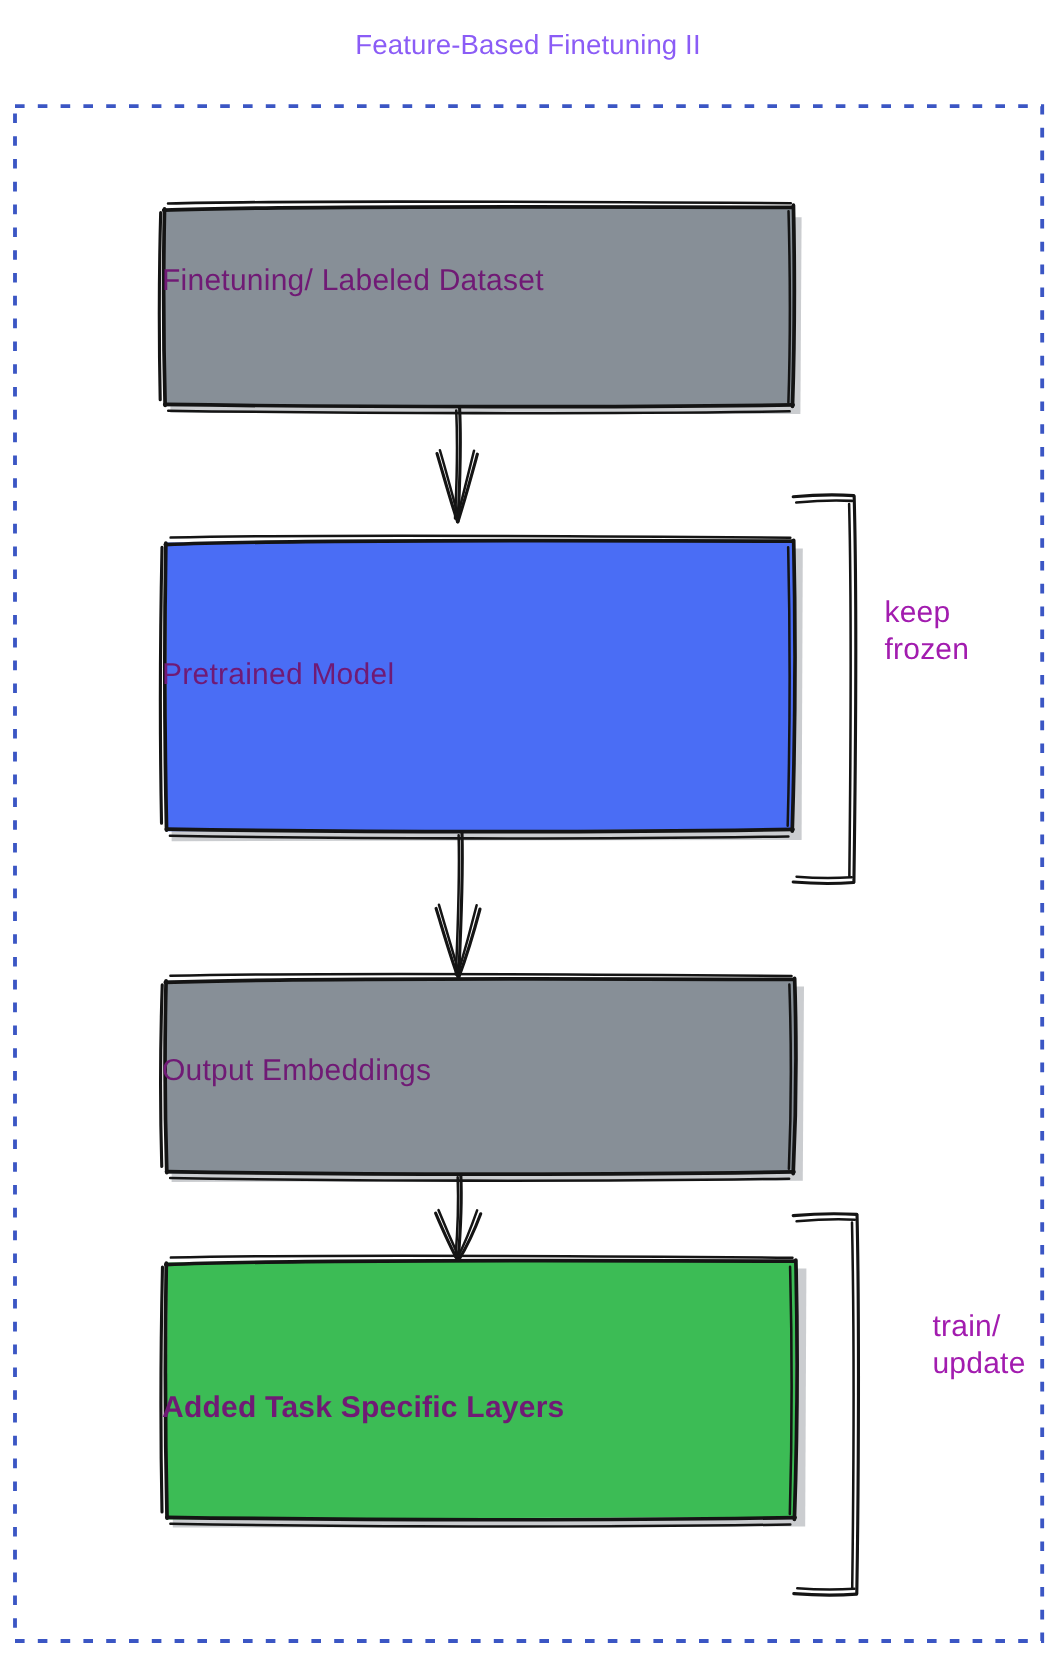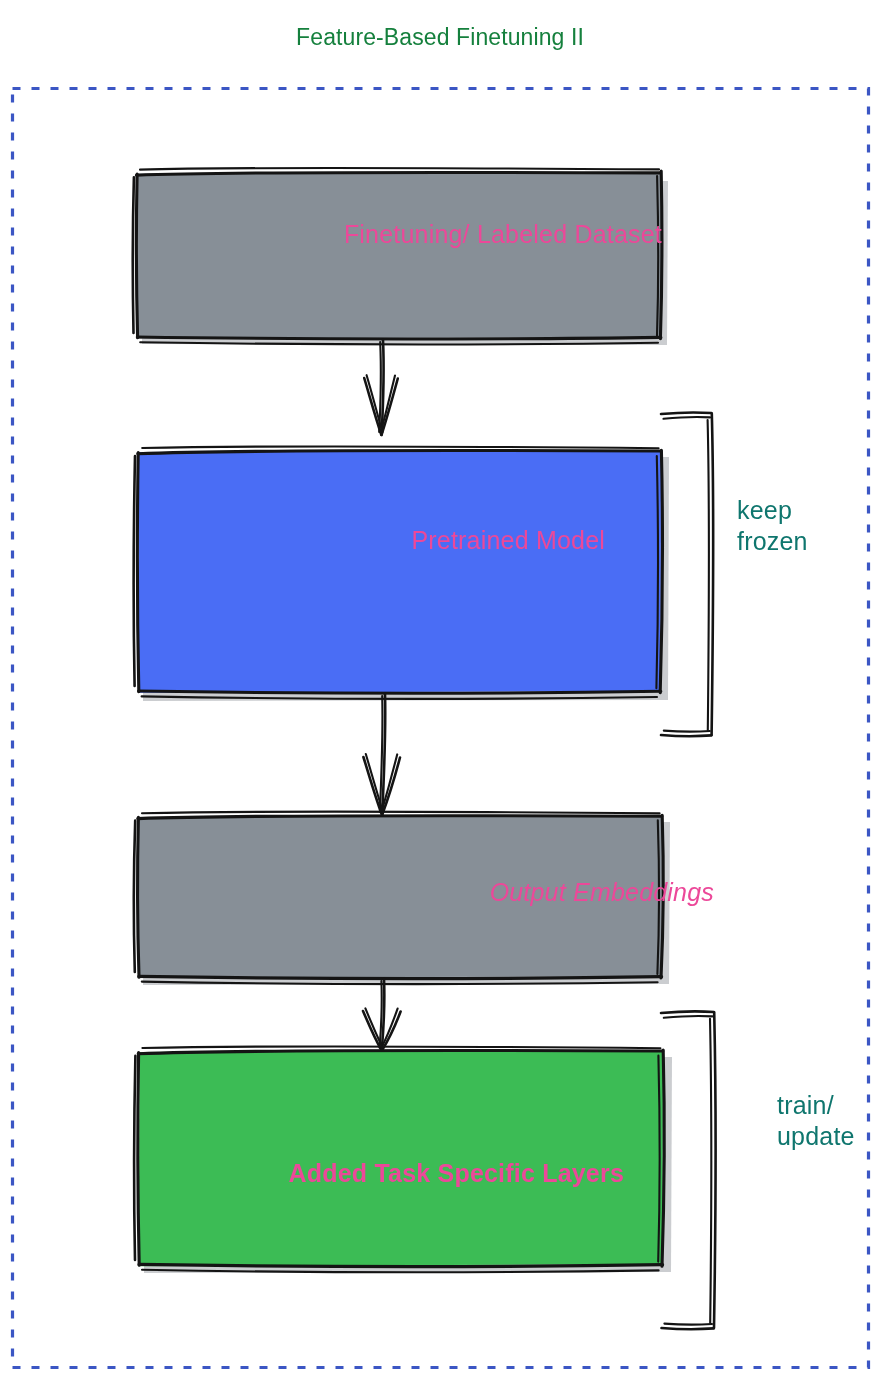--- a/index.html
+++ b/index.html
@@ -25,45 +25,45 @@
   }
 
   .title {
     position: absolute;
     left: 0;
     top: 24px;
     width: 880px;
     text-align: center;
     font-size: 23px;
     font-weight: 400;
-    color: #15803d;
+    color: #8b5cf6;
     letter-spacing: 0.1px;
     white-space: nowrap;
   }
 
   
   .node-label {
     position: absolute;
-    color: #ec4899;
+    color: #701a75;
     font-size: 25px;
     font-weight: 400;
     letter-spacing: 0.2px;
     white-space: nowrap;
-    text-align: right;
+    text-align: left;
     pointer-events: none;
   }
 
   #label-dataset   { left: 135px; top: 220px; width: 527px; }
-  #label-pretrained{ left: 135px; top: 526px; width: 470px; }
-  #label-embeddings{ left: 135px; top: 878px; width: 579px; font-style: italic; }
+  #label-pretrained{ left: 135px; top: 548px; width: 470px; }
+  #label-embeddings{ left: 135px; top: 878px; width: 579px; }
   #label-layers    { left: 135px; top: 1159px; width: 489px; font-weight: 700; }
 
   .side-label {
     position: absolute;
-    color: #0f766e;
+    color: #a21caf;
     font-size: 25px;
     line-height: 1.22;
     letter-spacing: 0.2px;
     text-align: left;
     white-space: pre-line;
     pointer-events: none;
   }
   #label-keep-frozen { left: 737px; top: 495px; }
   #label-train-update{ left: 737px; top: 1090px; margin-left: 40px; }
 

